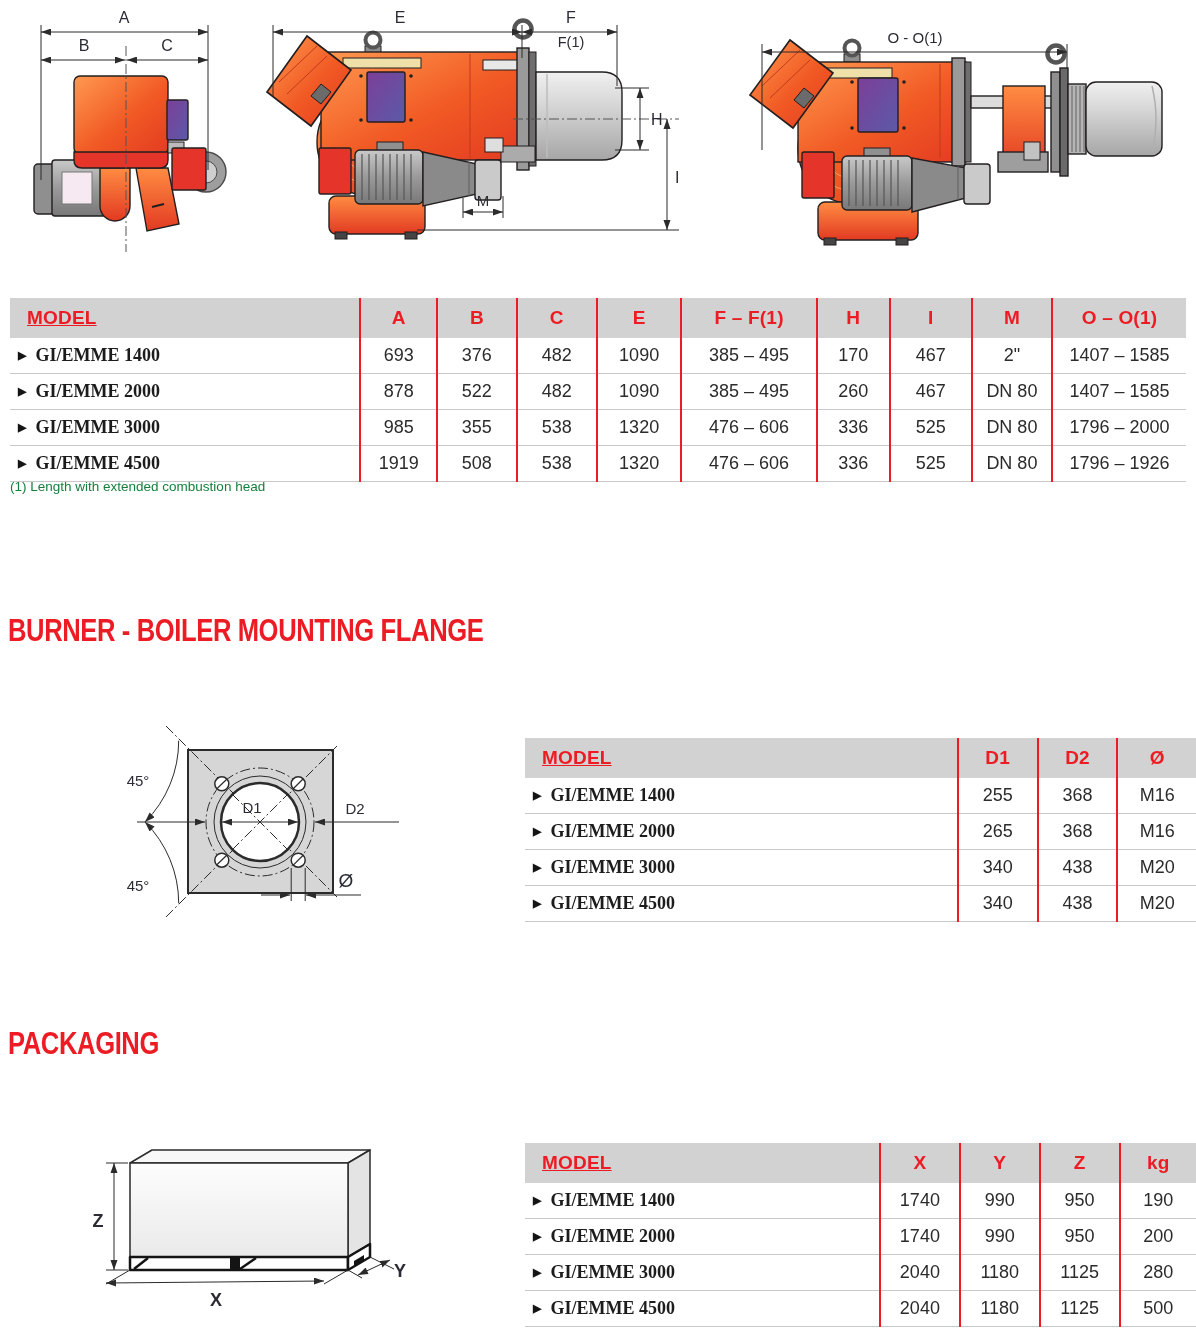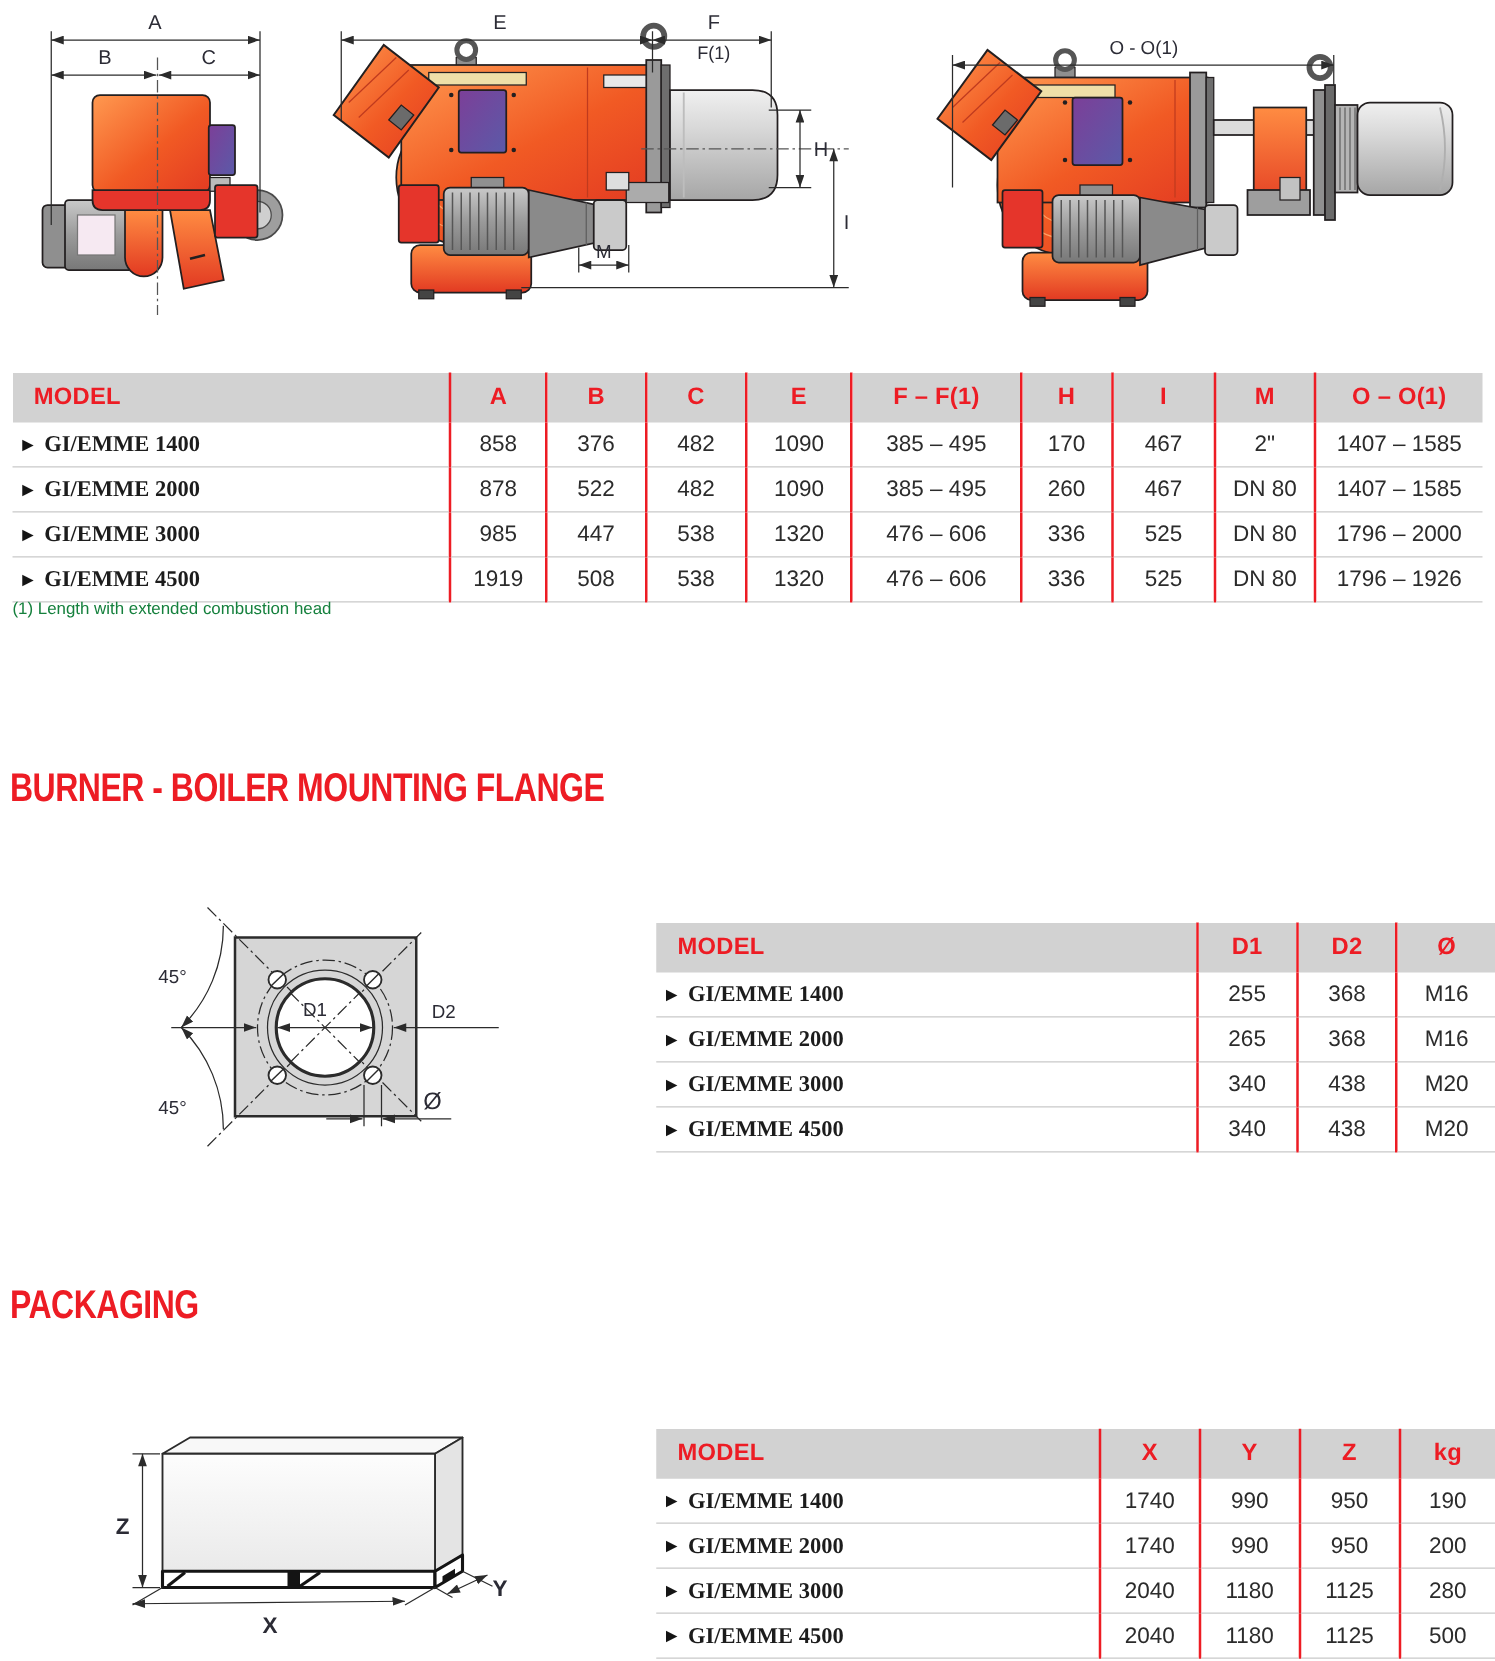--- a/index.html
+++ b/index.html
@@ -6,21 +6,21 @@
   .page{position:relative;width:1196px;height:1329px;background:#fff;overflow:hidden;
         font-family:"Liberation Sans",sans-serif;}
   .abs{position:absolute;}
   svg text{font-family:"Liberation Sans",sans-serif;fill:#2B2B35;}
   
   table.dtable{position:absolute;border-collapse:collapse;table-layout:fixed;
                font-family:"Liberation Sans",sans-serif;}
   table.dtable th{background:#D2D2D2;color:#ED1C24;font-size:19px;font-weight:bold;
                   height:38px;text-align:center;border-left:2px solid #ED1C24;
                   letter-spacing:.2px;overflow:hidden;}
-  table.dtable th:first-child{text-align:left;padding-left:17px;border-left:none;}
+  table.dtable th:first-child{text-align:left;padding-left:17px;border-left:none;text-decoration:underline;}
   table.dtable td{height:33px;font-size:18px;color:#2B2B2B;text-align:center;
                   border-left:2px solid #ED1C24;border-bottom:1px solid #C9C9C9;
                   overflow:hidden;white-space:nowrap;}
   table.dtable td:first-child{text-align:left;padding-left:8px;border-left:none;
                               font-weight:bold;color:#1C1C1C;font-family:Liberation Serif, serif;}
   table.dtable .marker{font-size:11px;margin-right:9px;position:relative;top:-2px;color:#141414;}
   
   .section-title{position:absolute;color:#ED1C24;font-weight:bold;font-size:32px;
                  line-height:34px;white-space:nowrap;transform:scaleX(.8);
                  transform-origin:left center;letter-spacing:-.5px;}
@@ -258,21 +258,21 @@
           <th>F – F(1)</th>
           <th>H</th>
           <th>I</th>
           <th>M</th>
           <th>O – O(1)</th>
         </tr>
       </thead>
     <tbody>
         <tr>
           <td><span class="marker">▶</span><span>GI/EMME 1400</span></td>
-          <td>858</td>
+          <td>693</td>
           <td>376</td>
           <td>482</td>
           <td>1090</td>
           <td>385 – 495</td>
           <td>170</td>
           <td>467</td>
           <td>2"</td>
           <td>1407 – 1585</td>
         </tr>
         <tr>
@@ -283,21 +283,21 @@
           <td>1090</td>
           <td>385 – 495</td>
           <td>260</td>
           <td>467</td>
           <td>DN 80</td>
           <td>1407 – 1585</td>
         </tr>
         <tr>
           <td><span class="marker">▶</span><span>GI/EMME 3000</span></td>
           <td>985</td>
-          <td>447</td>
+          <td>355</td>
           <td>538</td>
           <td>1320</td>
           <td>476 – 606</td>
           <td>336</td>
           <td>525</td>
           <td>DN 80</td>
           <td>1796 – 2000</td>
         </tr>
         <tr>
           <td><span class="marker">▶</span><span>GI/EMME 4500</span></td>

